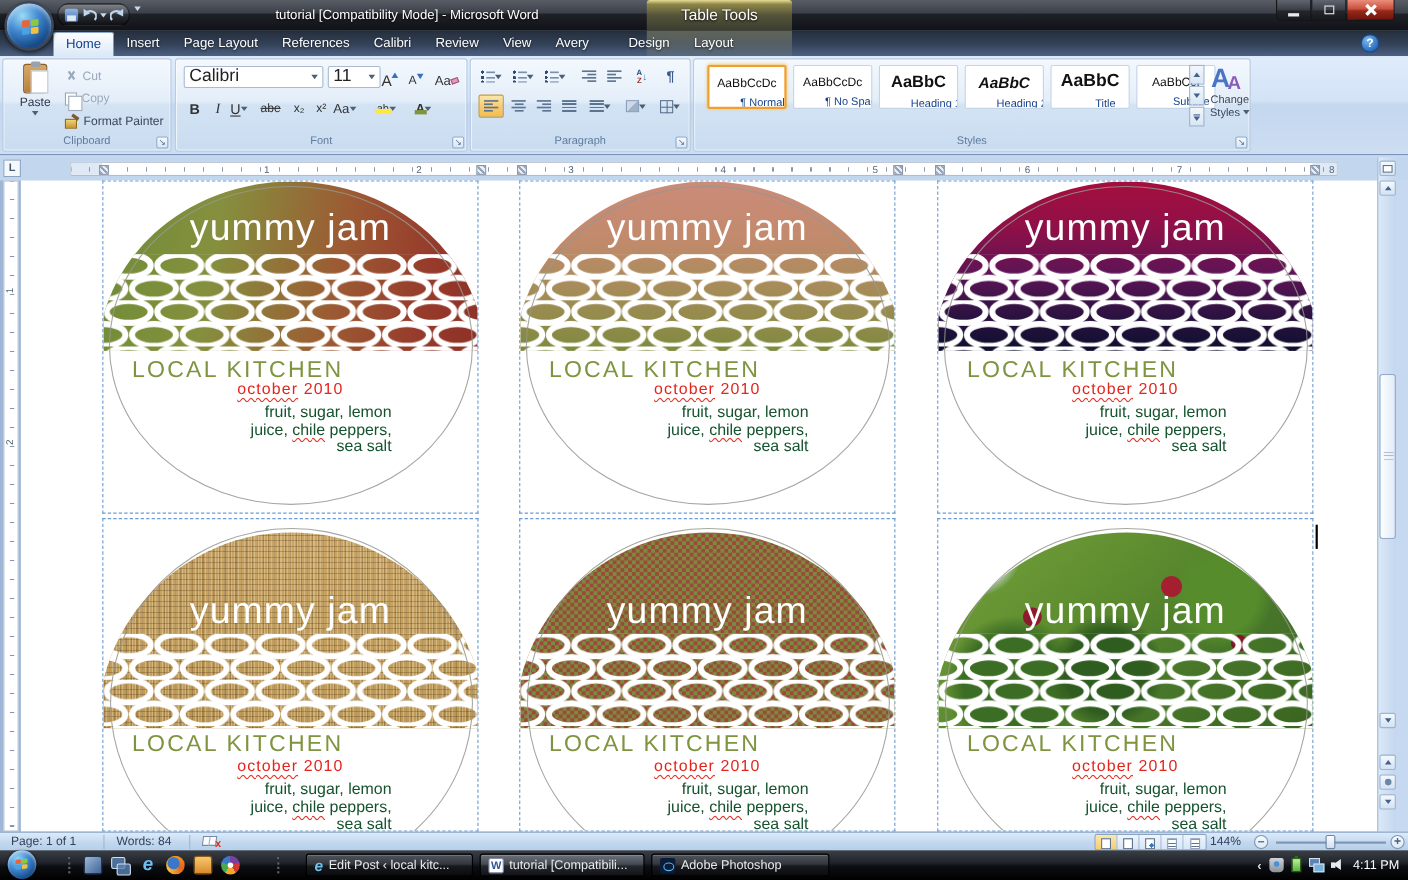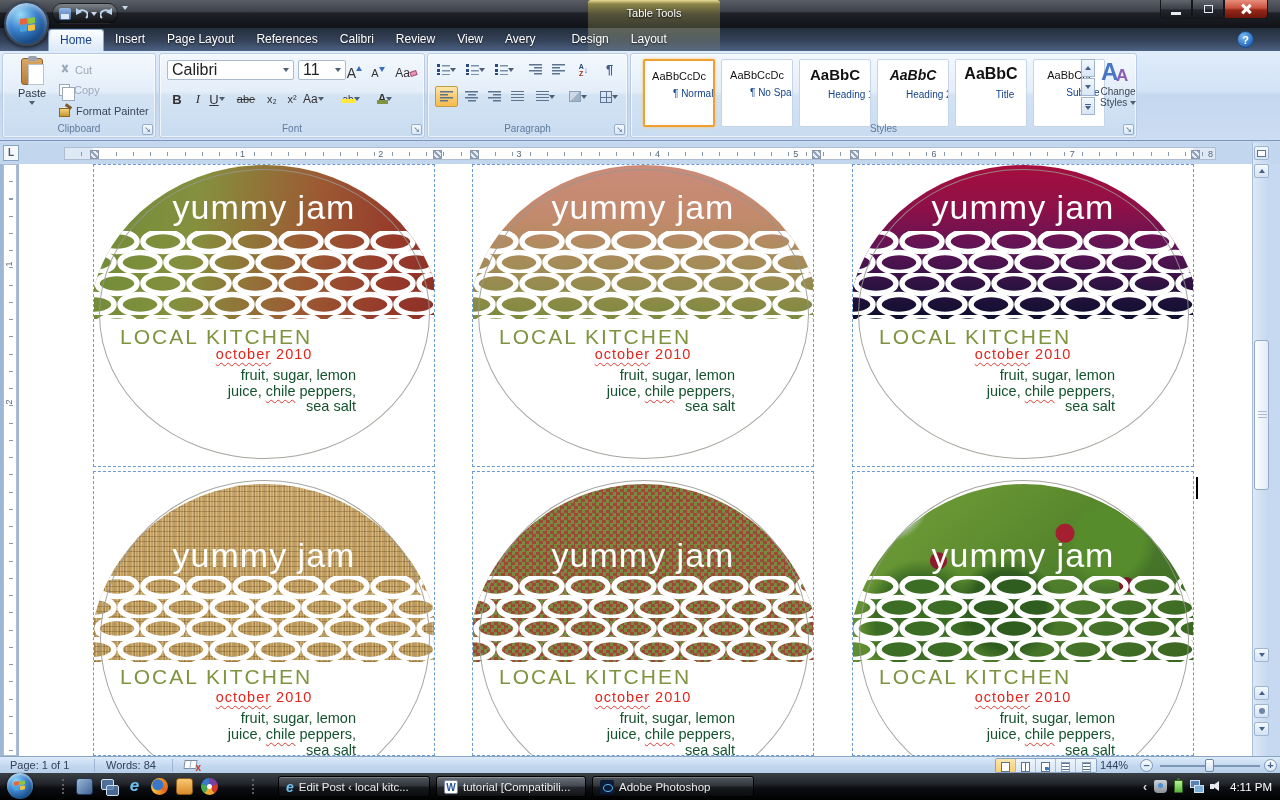--- a/index.html
+++ b/index.html
@@ -6,21 +6,21 @@
   html,body{width:1280px;height:800px;overflow:hidden;}
   body{font-family:"Liberation Sans",sans-serif;font-size:12px;}
   #app{position:relative;width:1280px;height:800px;background:#c6d9f1;overflow:hidden;}
 
   
   #titlebar{position:absolute;left:0;top:0;width:1280px;height:28px;
     background:linear-gradient(180deg,#585d66 0%,#3c4149 42%,#1e2127 46%,#101217 100%);}
   #win-title{position:absolute;left:190px;top:6px;width:360px;text-align:center;color:#fff;font-size:12px;text-shadow:0 1px 2px #000;}
   #tabletools-block{position:absolute;left:588px;top:0;width:132px;height:28px;text-align:center;
     background:linear-gradient(180deg,#e8dd96 0%,#8d8648 14%,#55533a 50%,#3a3d2f 100%);
-    border-radius:3px 3px 0 0;color:#fff;font-size:11px;line-height:26px;text-shadow:0 1px 2px #000;}
+    border-radius:3px 3px 0 0;color:#fff;font-size:14px;line-height:26px;text-shadow:0 1px 2px #000;}
   #orb{position:absolute;left:4px;top:1px;width:45px;height:45px;border-radius:50%;z-index:30;
     background:radial-gradient(circle at 35% 28%,#9adbf7 0%,#3f86d0 38%,#174a86 72%,#0a2450 100%);
     border:2px solid #3e4754;box-shadow:inset 0 3px 5px rgba(255,255,255,.55),0 2px 4px rgba(0,0,0,.6);}
   #orb-flag{position:absolute;left:14px;top:15px;width:16px;height:14px;transform:skewY(-6deg);}
   #orb-flag i{position:absolute;width:7px;height:6px;border-radius:1px;}
   #orb-flag .f1{left:0;top:0;background:#e8643c;} #orb-flag .f2{left:8px;top:0;background:#8ec83f;}
   #orb-flag .f3{left:0;top:7px;background:#4aa3e0;} #orb-flag .f4{left:8px;top:7px;background:#f2c23d;}
   #qat{position:absolute;left:52px;top:3px;width:66px;height:21px;border-radius:10px;
     background:linear-gradient(180deg,rgba(255,255,255,.28),rgba(255,255,255,.06) 50%,rgba(0,0,0,.25));
     border:1px solid rgba(0,0,0,.55);display:flex;align-items:center;gap:3px;padding:0 6px;}
@@ -105,21 +105,21 @@
     radial-gradient(circle 1.5px at 1.5px 1.5px,#2b4a7a 98%,transparent) 0 9px/4px 4px no-repeat,
     linear-gradient(#7a90ad,#7a90ad) 5px 1px/8px 1.5px no-repeat,linear-gradient(#7a90ad,#7a90ad) 5px 5.5px/8px 1.5px no-repeat,linear-gradient(#7a90ad,#7a90ad) 5px 10px/8px 1.5px no-repeat;}
   .sort-ic{font-size:7px;line-height:7px;color:#2b4a7a;font-weight:bold;display:flex;flex-direction:column;align-items:center;}
   .pilcrow{font-size:13px;color:#3b5a8c;font-weight:bold;}
   .spacing-ic{position:relative;}
   .bucket-ic{width:12px;height:11px;background:linear-gradient(135deg,#cfd8e4 50%,#9fb2c8 50%);border:1px solid #8ba0ba;}
   .border-ic{width:12px;height:12px;border:1px solid #5c748f;background:linear-gradient(#5c748f,#5c748f) 0 5px/12px 1px no-repeat,linear-gradient(#5c748f,#5c748f) 5.5px 0/1px 12px no-repeat;}
 
   
   #g-sty{left:630px;width:507px;}
-  .stycard{position:absolute;top:5px;width:72px;height:68px;background:#fff;border:1px solid #c6d4e8;border-radius:2px;text-align:center;overflow:hidden;}
+  .stycard{position:absolute;top:5px;width:72px;height:40px;background:#fff;border:1px solid #c6d4e8;border-radius:2px;text-align:center;overflow:hidden;}
   .stycard.sel{border:2px solid #f0a030;box-shadow:0 0 3px #f5c56a;}
   .sty-sample{margin-top:9px;font-size:11px;color:#111;white-space:nowrap;}
   .k-heading1 .sty-sample{font-weight:bold;font-size:15px;margin-top:6px;}
   .k-heading2 .sty-sample{font-weight:bold;font-style:italic;font-size:14px;margin-top:7px;}
   .k-title .sty-sample{font-weight:bold;font-size:16px;margin-top:5px;}
   .k-subtitle .sty-sample{font-size:11px;}
   .sty-name{margin-top:6px;font-size:10px;color:#15428b;white-space:nowrap;padding-left:28px;}
   #sty-scroll{position:absolute;left:450px;top:5px;width:14px;height:56px;display:flex;flex-direction:column;gap:1px;}
   .sscb{flex:1;border:1px solid #9fb4cf;background:linear-gradient(#f2f7fc,#d8e6f5);display:flex;align-items:center;justify-content:center;}
   .tri-s-up{width:0;height:0;border-left:3px solid transparent;border-right:3px solid transparent;border-bottom:4px solid #44618a;}
@@ -283,20 +283,21 @@
         <ellipse cx="46" cy="31.5" rx="20" ry="10"></ellipse>
       </g>
     </pattern>
   </defs>
 </svg>
 
 <div id="app">
 
   <div id="titlebar">
     <div id="tabletools-block">Table Tools</div>
+    <div id="win-title">tutorial [Compatibility Mode] - Microsoft Word</div>
     <div id="qat">
       <span class="qat-btn">
           <span class="floppy"></span>
         </span>
       <span class="qat-btn">
         <svg width="14" height="12">
             <path d="M12 10 A5.5 4.5 0 1 0 4 3.5" fill="none" stroke="#bcd6f0" stroke-width="2"></path>
             <path d="M2 0 L2 7 L8 4 Z" fill="#bcd6f0"></path>
           </svg>
       </span>

